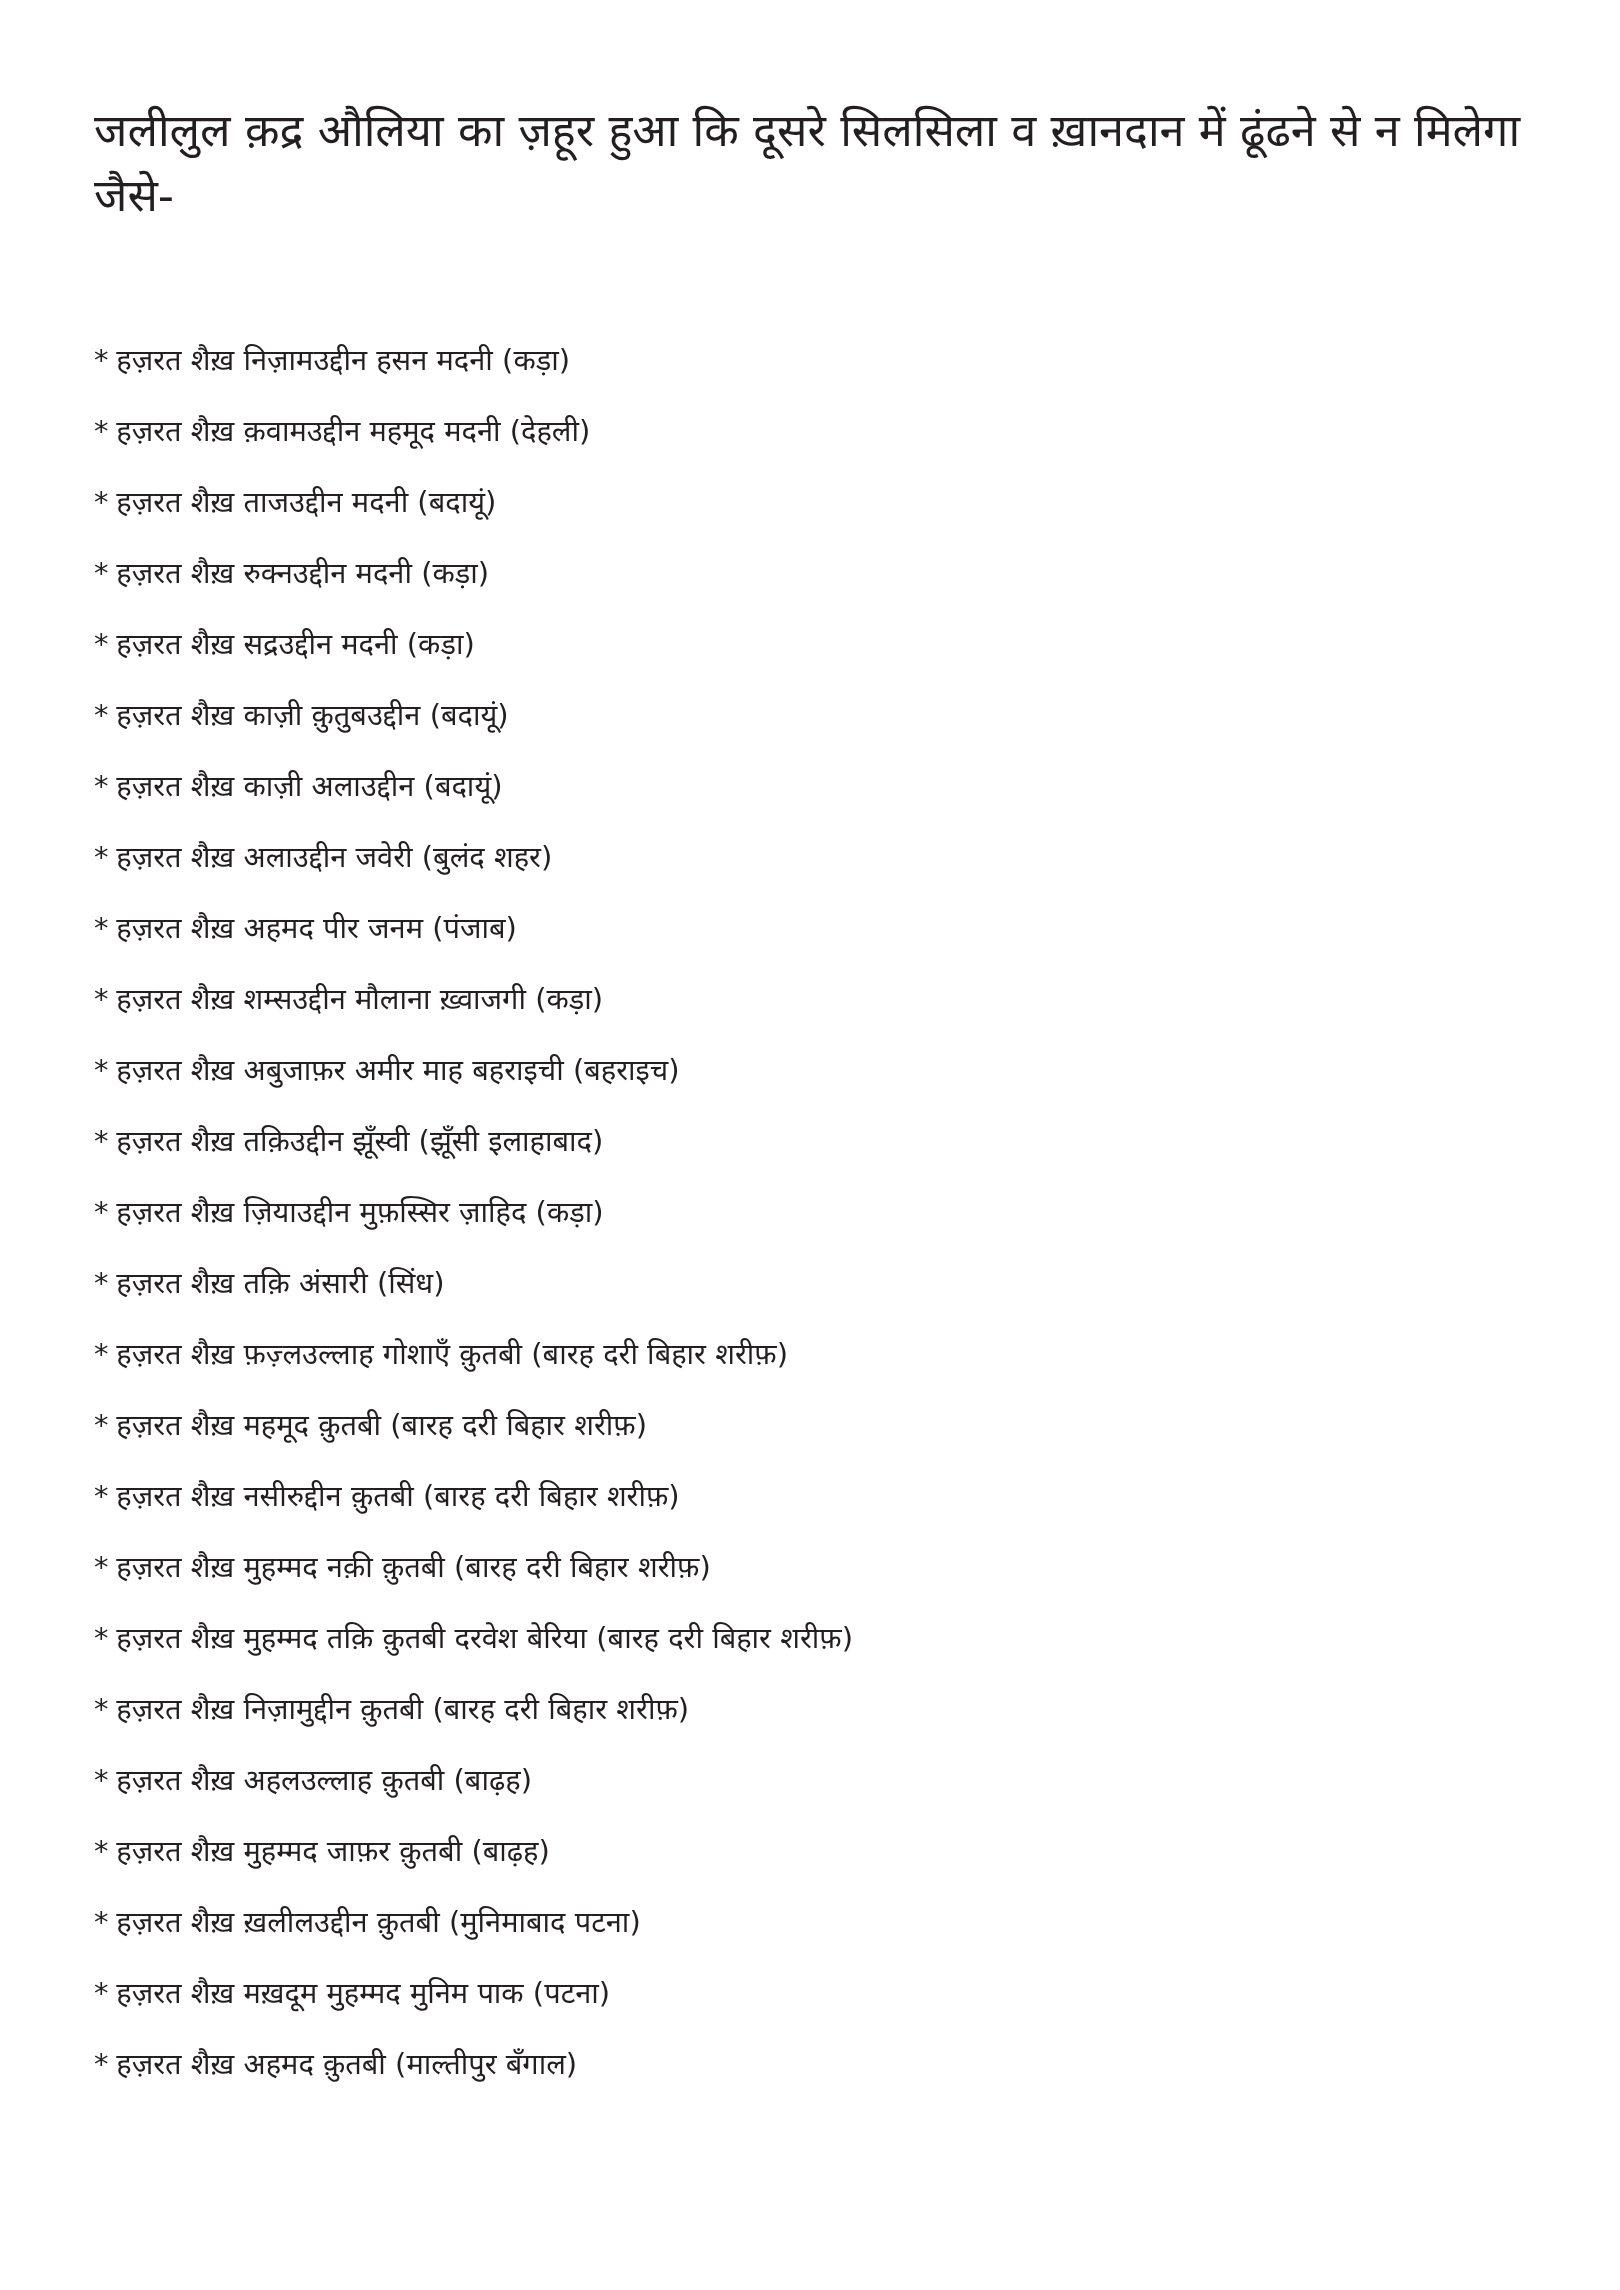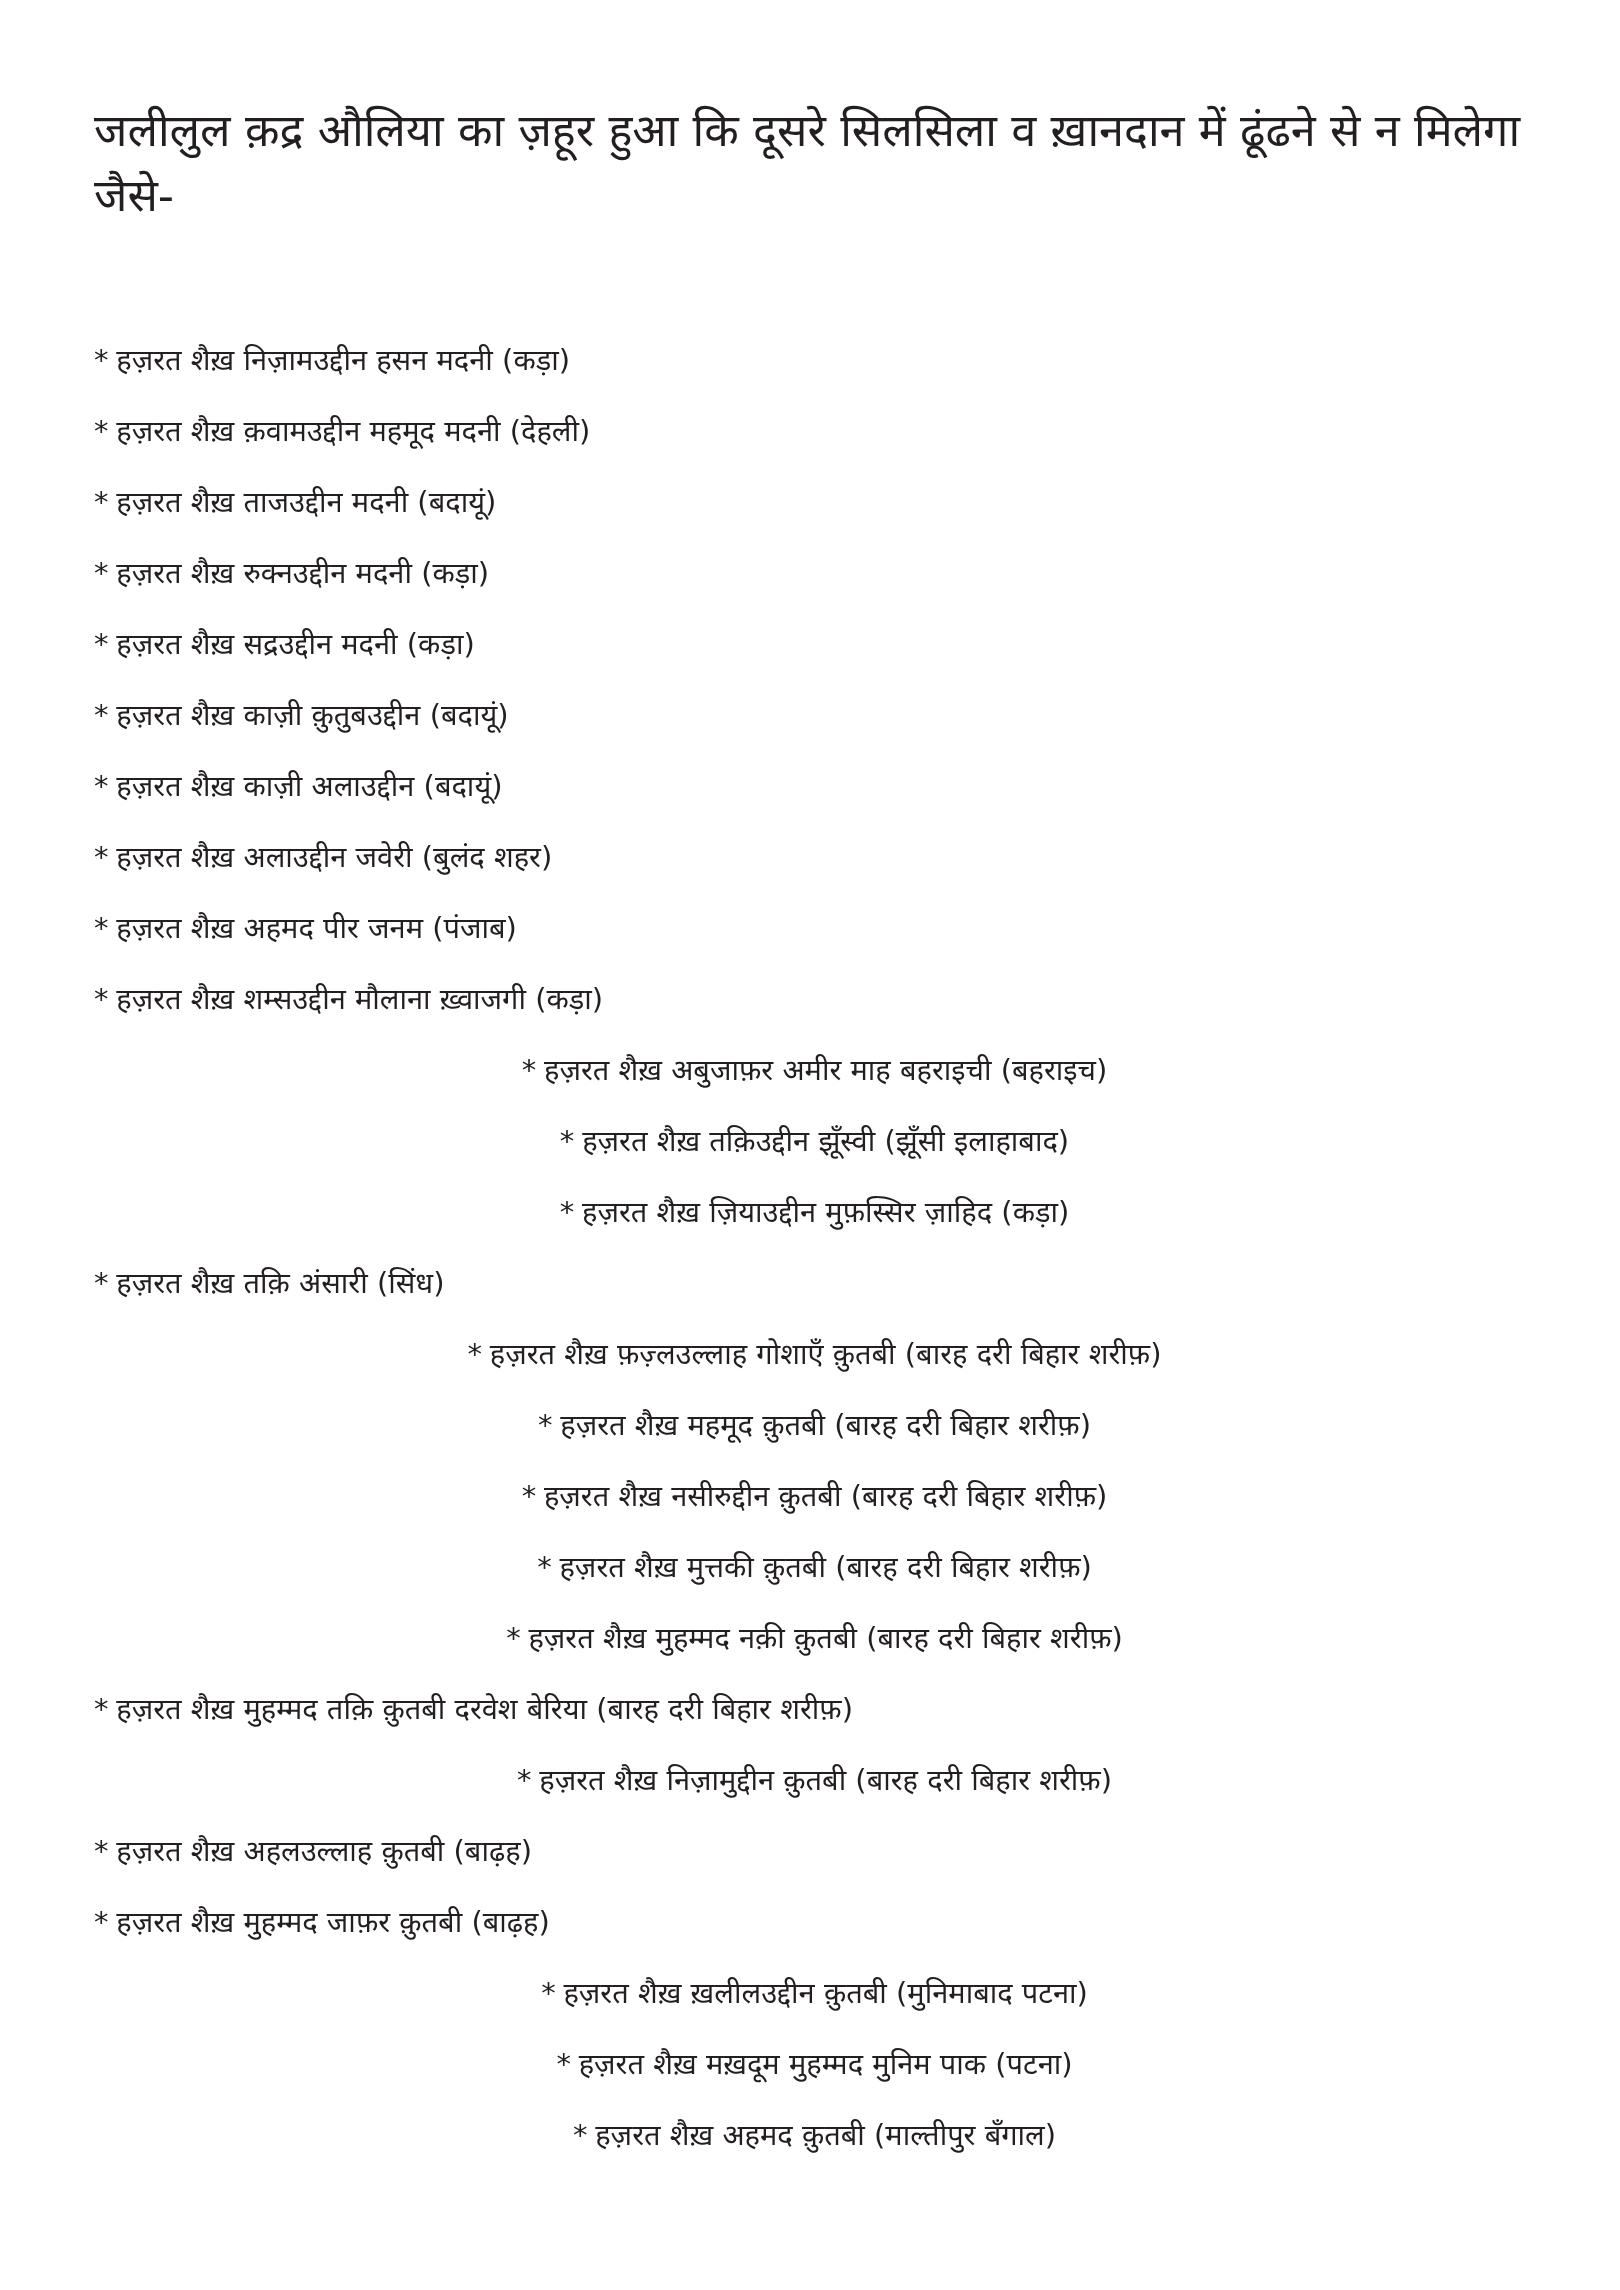--- a/index.html
+++ b/index.html
@@ -32,21 +32,20 @@
       padding: 0;
     }
     .list-item {
       font-size: 29px;
       line-height: 71px;
       white-space: normal;
       width: 1137px;
     }
     .list-item.wide {
       width: 1441px;
-      text-align: center;
     }
     .bullet {
       display: inline-block;
       margin-right: 7.8px;
     }
   </style>
 </head>
 <body>
 
 <div class="page">
@@ -63,21 +62,20 @@
     <li class="list-item"><span class="bullet">*</span><span>हज़रत शैख़ अलाउद्दीन जवेरी (बुलंद शहर)</span></li>
     <li class="list-item"><span class="bullet">*</span><span>हज़रत शैख़ अहमद पीर जनम (पंजाब)</span></li>
     <li class="list-item"><span class="bullet">*</span><span>हज़रत शैख़ शम्सउद्दीन मौलाना ख़्वाजगी (कड़ा)</span></li>
     <li class="list-item wide"><span class="bullet">*</span><span>हज़रत शैख़ अबुजाफ़र अमीर माह बहराइची (बहराइच)</span></li>
     <li class="list-item wide"><span class="bullet">*</span><span>हज़रत शैख़ तक़िउद्दीन झूँस्वी (झूँसी इलाहाबाद)</span></li>
     <li class="list-item wide"><span class="bullet">*</span><span>हज़रत शैख़ ज़ियाउद्दीन मुफ़स्सिर ज़ाहिद (कड़ा)</span></li>
     <li class="list-item"><span class="bullet">*</span><span>हज़रत शैख़ तक़ि अंसारी (सिंध)</span></li>
     <li class="list-item wide"><span class="bullet">*</span><span>हज़रत शैख़ फ़ज़्लउल्लाह गोशाएँ क़ुतबी (बारह दरी बिहार शरीफ़)</span></li>
     <li class="list-item wide"><span class="bullet">*</span><span>हज़रत शैख़ महमूद क़ुतबी (बारह दरी बिहार शरीफ़)</span></li>
     <li class="list-item wide"><span class="bullet">*</span><span>हज़रत शैख़ नसीरुद्दीन क़ुतबी (बारह दरी बिहार शरीफ़)</span></li>
-    <li class="list-item wide"><span class="bullet">*</span><span>हज़रत शैख़ मुत्तकी क़ुतबी (बारह दरी बिहार शरीफ़)</span></li>
     <li class="list-item wide"><span class="bullet">*</span><span>हज़रत शैख़ मुहम्मद नक़ी क़ुतबी (बारह दरी बिहार शरीफ़)</span></li>
     <li class="list-item"><span class="bullet">*</span><span>हज़रत शैख़ मुहम्मद तक़ि क़ुतबी दरवेश बेरिया (बारह दरी बिहार शरीफ़)</span></li>
     <li class="list-item wide"><span class="bullet">*</span><span>हज़रत शैख़ निज़ामुद्दीन क़ुतबी (बारह दरी बिहार शरीफ़)</span></li>
     <li class="list-item"><span class="bullet">*</span><span>हज़रत शैख़ अहलउल्लाह क़ुतबी (बाढ़ह)</span></li>
     <li class="list-item"><span class="bullet">*</span><span>हज़रत शैख़ मुहम्मद जाफ़र क़ुतबी (बाढ़ह)</span></li>
     <li class="list-item wide"><span class="bullet">*</span><span>हज़रत शैख़ ख़लीलउद्दीन क़ुतबी (मुनिमाबाद पटना)</span></li>
     <li class="list-item wide"><span class="bullet">*</span><span>हज़रत शैख़ मख़दूम मुहम्मद मुनिम पाक (पटना)</span></li>
     <li class="list-item wide"><span class="bullet">*</span><span>हज़रत शैख़ अहमद क़ुतबी (माल्तीपुर बँगाल)</span></li>
   </ul>
 </div>

